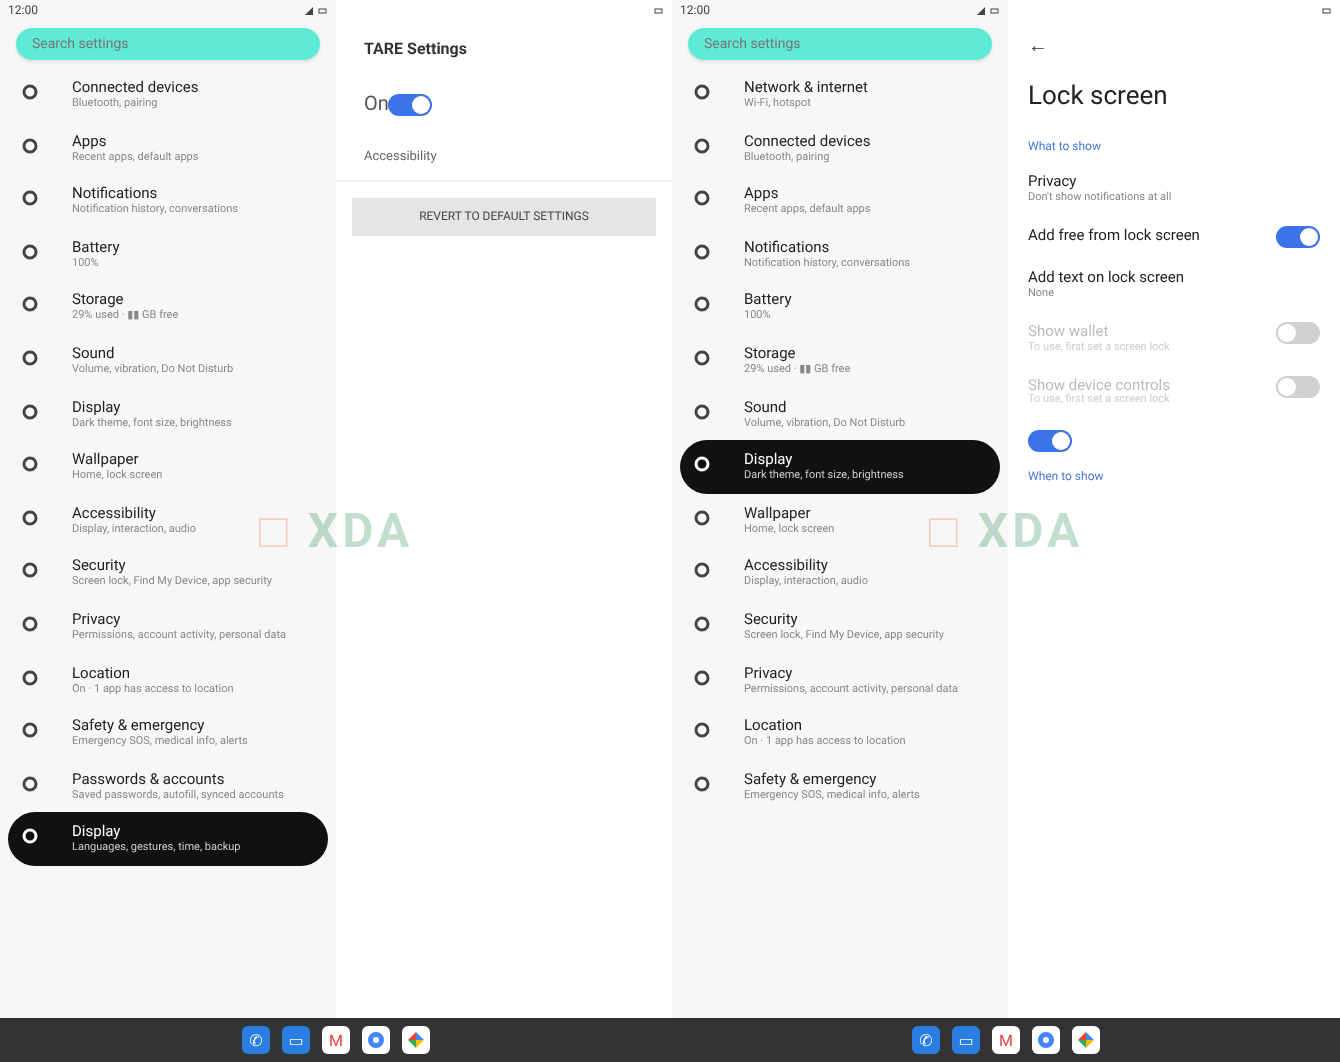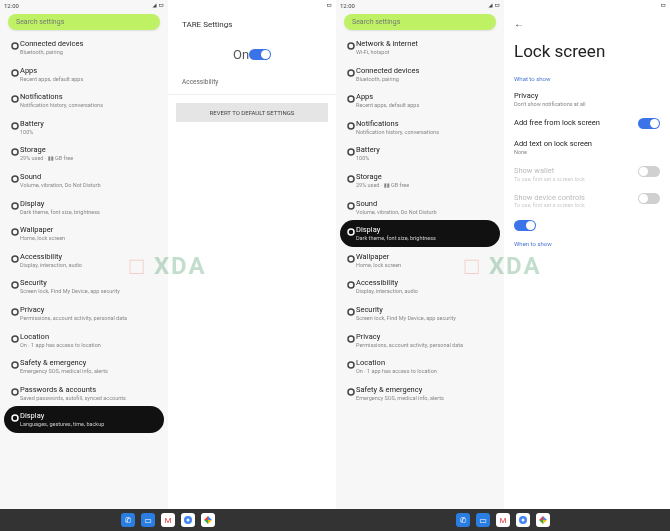--- a/index.html
+++ b/index.html
@@ -6,42 +6,42 @@
 body{background:#fff;width:670px;height:531px;overflow:hidden;position:relative}
 .panels{display:flex;width:670px;height:531px}
 .panel{height:531px;position:relative;background:#fff;display:flex;flex-direction:column}
 .p1{width:168px;background:#f7f7f7}
 .p2{width:168px}
 .p3{width:168px;background:#f7f7f7}
 .p4{width:166px}
 .statusbar{height:10px;font-size:6px;display:flex;justify-content:space-between;align-items:center;padding:0 4px;color:#444}
 .statusbar .right{display:flex;gap:2px;align-items:center}
 .sb-icon{width:5px;height:5px}
-.search-pill{margin:4px 8px;background:#bef264;border-radius:14px;padding:4px 8px;font-size:7px;color:#777;box-shadow:0 1px 2px rgba(0,0,0,.1)}
+.search-pill{margin:4px 8px;background:#5eead4;border-radius:14px;padding:4px 8px;font-size:7px;color:#777;box-shadow:0 1px 2px rgba(0,0,0,.1)}
 .list{flex:1;overflow:hidden;padding:0 4px}
-.item{display:flex;align-items:flex-start;gap:0;padding:5px 6px;border-radius:14px}
+.item{display:flex;align-items:flex-start;gap:16px;padding:5px 6px;border-radius:14px}
 .item.sel{background:#111;color:#fff}
 .item.sel .sub{color:#ccc}
 .ic{width:10px;height:10px;flex-shrink:0;margin-top:2px;display:flex;align-items:center;justify-content:center}
 .ic svg{width:10px;height:10px;stroke:#444;fill:none;stroke-width:1.5}
 .item.sel .ic svg{stroke:#fff}
 .txt{display:flex;flex-direction:column;gap:1px;min-width:0}
 .title{font-size:7.5px;color:#222;line-height:1.2}
 .item.sel .title{color:#fff}
 .sub{font-size:5.5px;color:#888;line-height:1.2}
 
-.p2 .hdr{font-size:8px;font-weight:400;padding:10px 14px;color:#333}
-.p2 .row{display:flex;align-items:center;justify-content:center;padding:8px 14px;font-size:13px;color:#555}
+.p2 .hdr{font-size:8px;font-weight:700;padding:10px 14px;color:#333}
+.p2 .row{display:flex;align-items:center;justify-content:flex-start;padding:8px 14px;font-size:10px;color:#555}
 .toggle{width:22px;height:11px;border-radius:6px;background:#3b73e8;position:relative}
 .toggle::after{content:"";position:absolute;right:1px;top:1px;width:9px;height:9px;border-radius:50%;background:#fff}
 .p2 .link{padding:8px 14px;font-size:6.5px;color:#666;border-bottom:1px solid #eee}
 .revert{margin:8px;background:#e5e5e5;text-align:center;font-size:6px;padding:6px;color:#444}
 
 .p4 .back{padding:8px 10px;font-size:10px;color:#333}
-.p4 .bigtitle{font-size:17px;color:#222;padding:4px 10px 10px}
+.p4 .bigtitle{font-size:13px;color:#222;padding:4px 10px 10px}
 .p4 .section{font-size:6px;color:#4a76d4;padding:4px 10px}
 .p4 .opt{padding:5px 10px;display:flex;justify-content:space-between;align-items:flex-start;gap:4px}
 .p4 .opt .ot{font-size:7.5px;color:#222;line-height:1.3}
 .p4 .opt.dis .ot{color:#bbb}
 .p4 .opt .os{font-size:5.5px;color:#888;line-height:1.3}
 .p4 .opt.dis .os{color:#ccc}
 .sw{width:22px;height:11px;border-radius:6px;background:#d0d0d0;position:relative;flex-shrink:0}
 .sw::after{content:"";position:absolute;left:1px;top:1px;width:9px;height:9px;border-radius:50%;background:#fff}
 .sw.on{background:#3b73e8}
 .sw.on::after{left:auto;right:1px}

